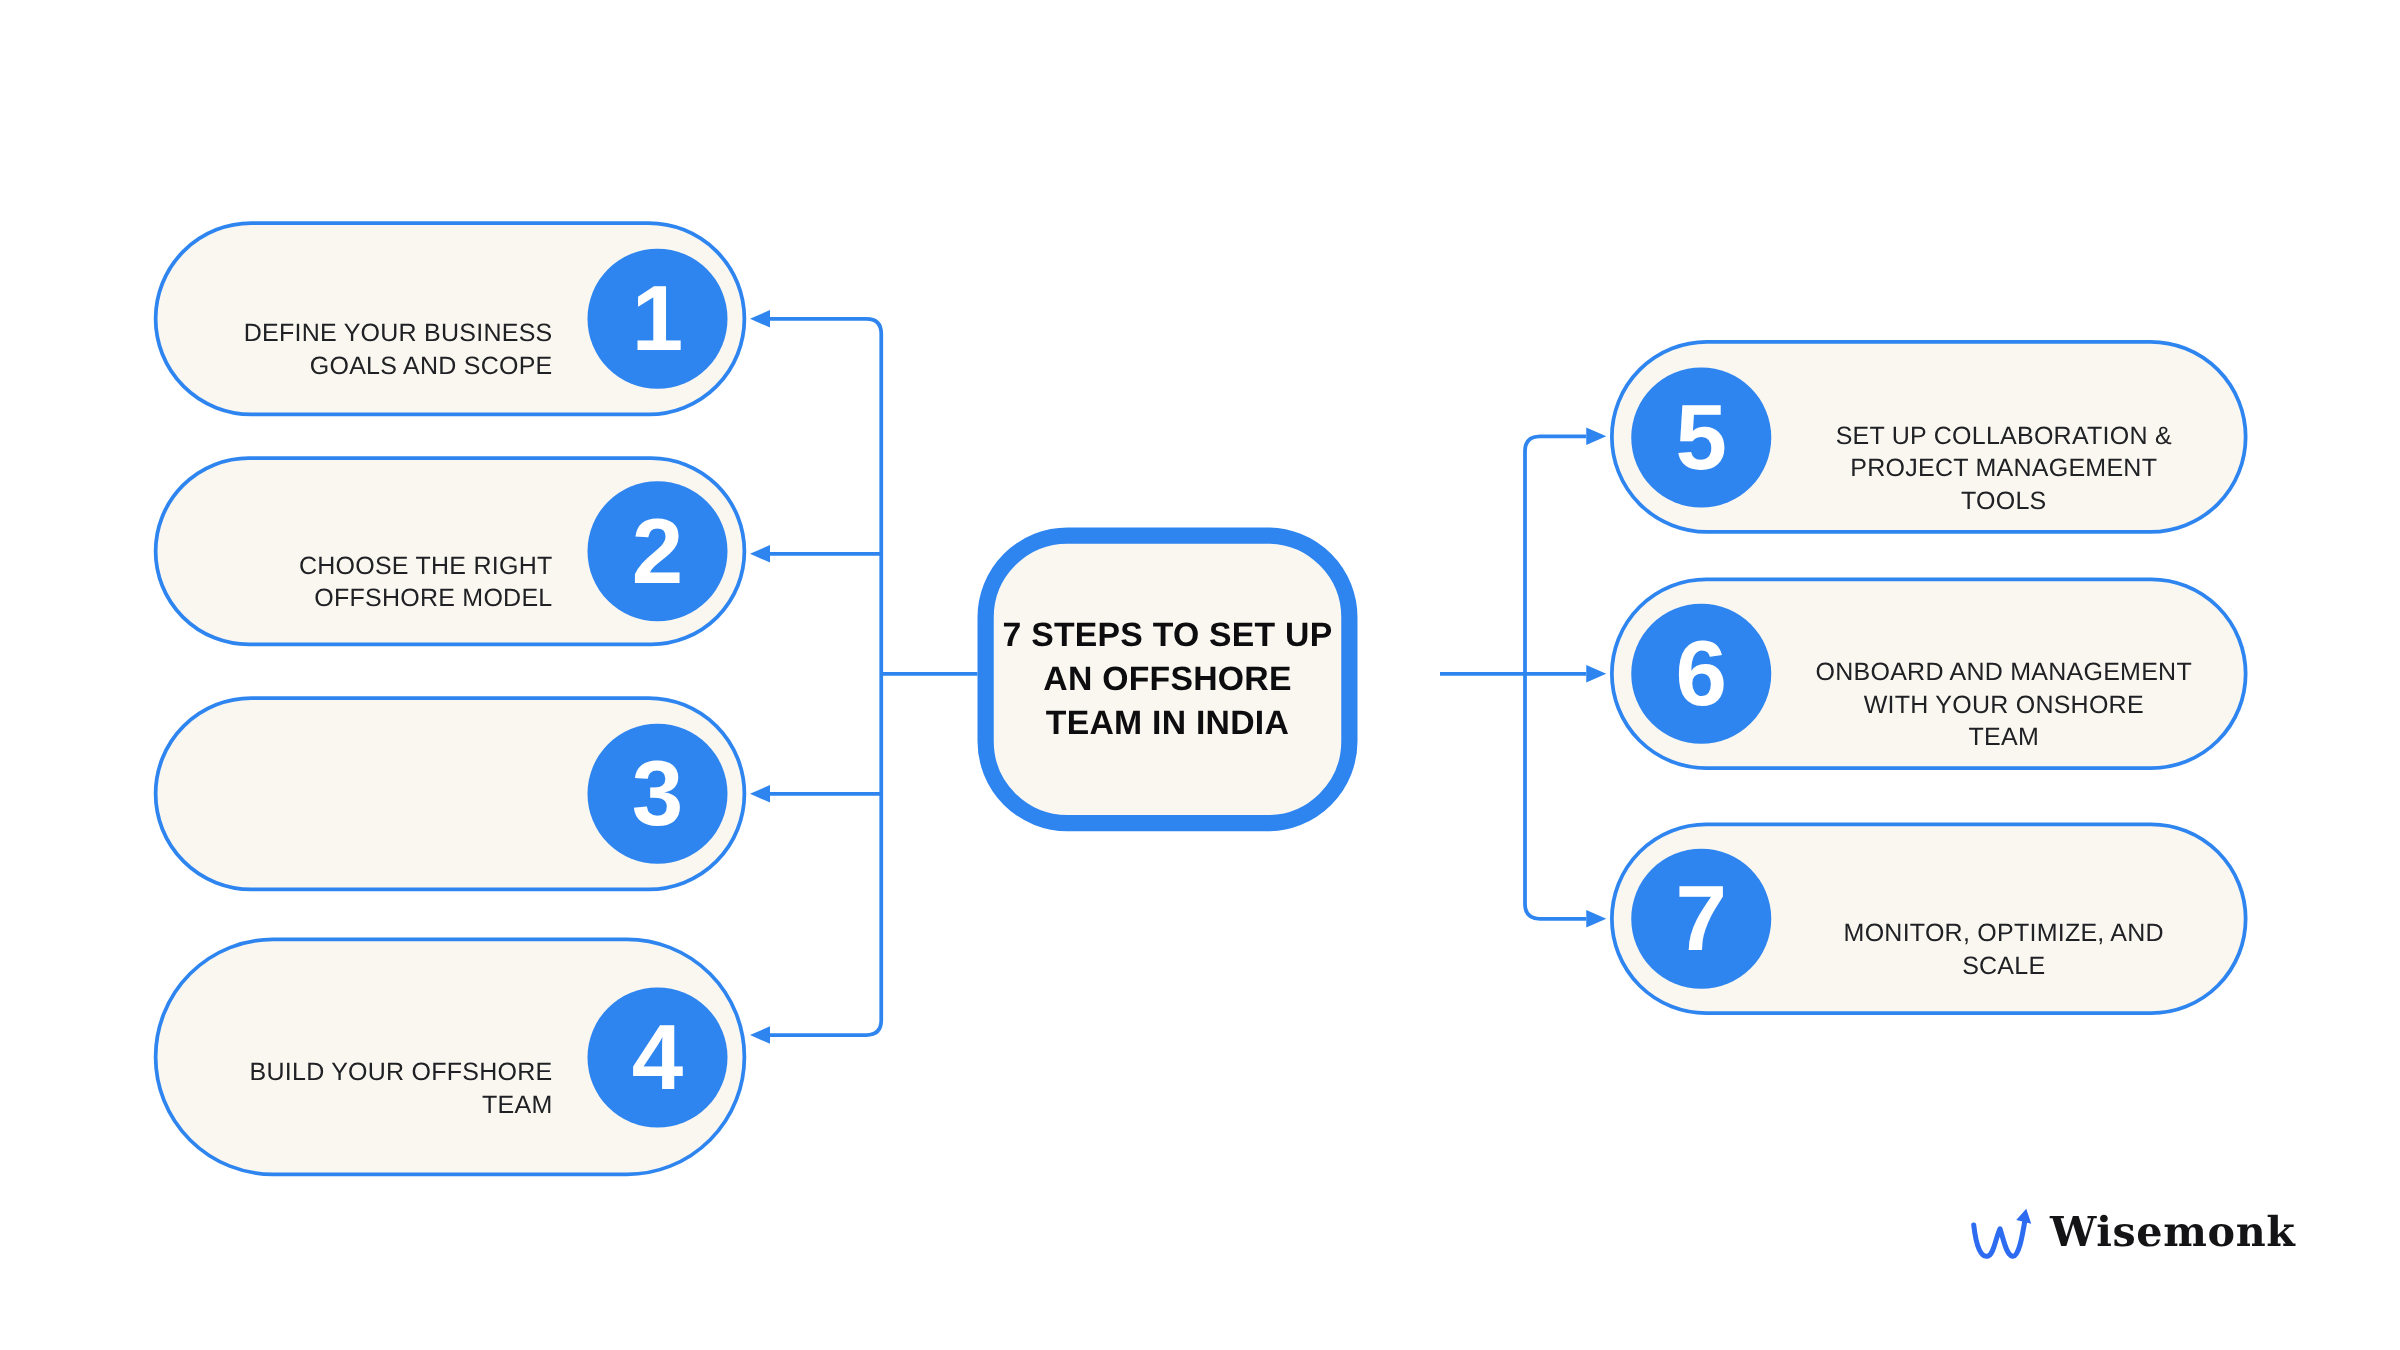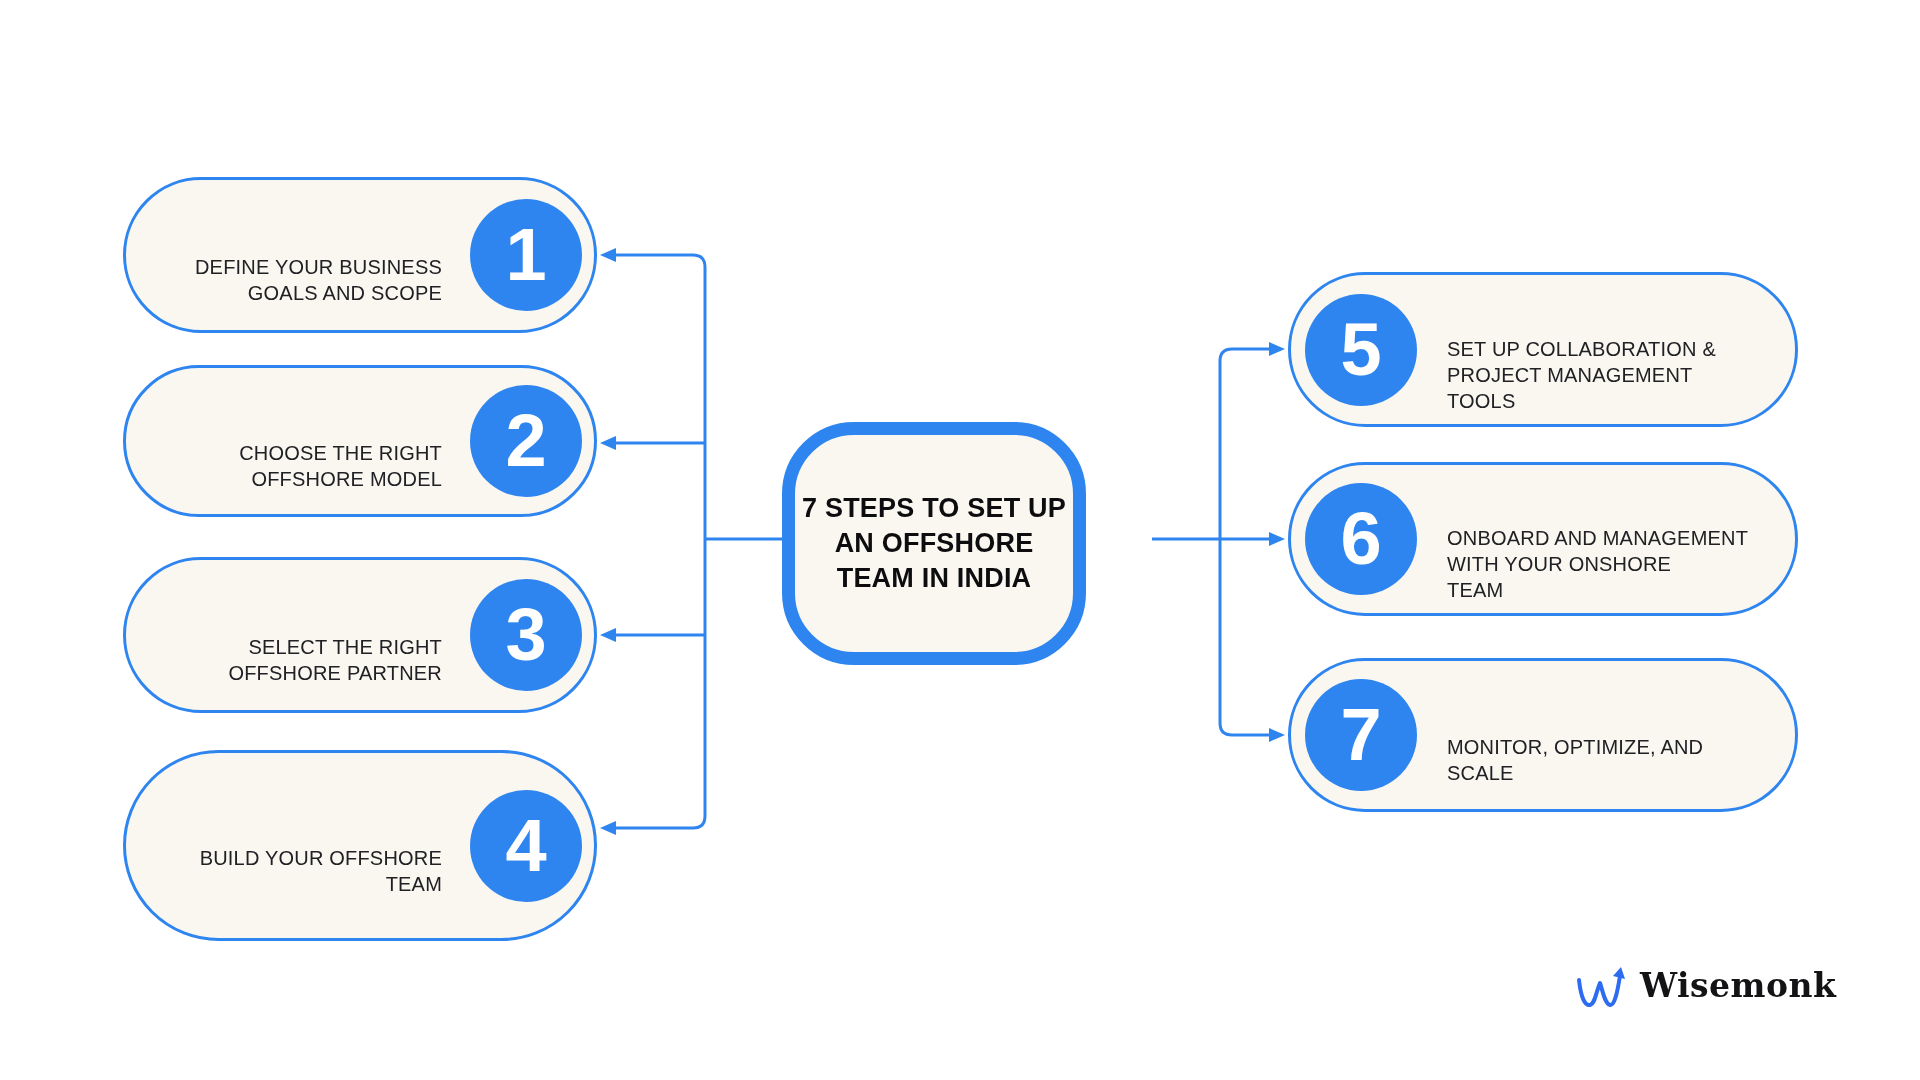--- a/index.html
+++ b/index.html
@@ -20,21 +20,21 @@
     color:#ffffff;font-size:74px;font-weight:700;line-height:1;
   }
   .pill--left .badge{right:12px;}
   .pill--right .badge{left:14px;}
   .label{
     position:absolute;top:50%;transform:translateY(-50%);
     font-size:20px;line-height:1.3;font-weight:500;color:var(--ink);
     white-space:pre-line;letter-spacing:.2px;margin-top:25px;
   }
   .pill--left .label{left:40px;right:152px;text-align:right;}
-  .pill--right .label{left:156px;right:36px;text-align:left;}
+  .pill--right .label{left:156px;right:36px;text-align:center;}
   .center-card{
     position:absolute;left:782px;top:422px;width:304px;height:243px;
     background:var(--pill-bg);border:13px solid var(--accent);border-radius:72px;
     box-sizing:border-box;display:flex;align-items:center;justify-content:center;z-index:2;
   }
   .center-card .title{
     font-size:27px;font-weight:800;color:var(--title-ink);text-align:center;
     line-height:1.3;white-space:pre-line;letter-spacing:.2px;
   }
   .logo{
@@ -85,22 +85,20 @@
     <div class="label">DEFINE YOUR BUSINESS
 GOALS AND SCOPE</div>
     <div class="badge">1</div>
   </div>
   <div class="pill pill--left" style="left:123px;top:365px;width:474px;height:152px;">
     <div class="label">CHOOSE THE RIGHT
 OFFSHORE MODEL</div>
     <div class="badge">2</div>
   </div>
   <div class="pill pill--left" style="left:123px;top:557px;width:474px;height:156px;">
-    <div class="label">SELECT THE RIGHT
-OFFSHORE PARTNER</div>
     <div class="badge">3</div>
   </div>
   <div class="pill pill--left" style="left:123px;top:750px;width:474px;height:191px;">
     <div class="label">BUILD YOUR OFFSHORE
 TEAM</div>
     <div class="badge">4</div>
   </div>
 
   <div class="pill pill--right" style="left:1288px;top:272px;width:510px;height:155px;">
     <div class="badge">5</div>

